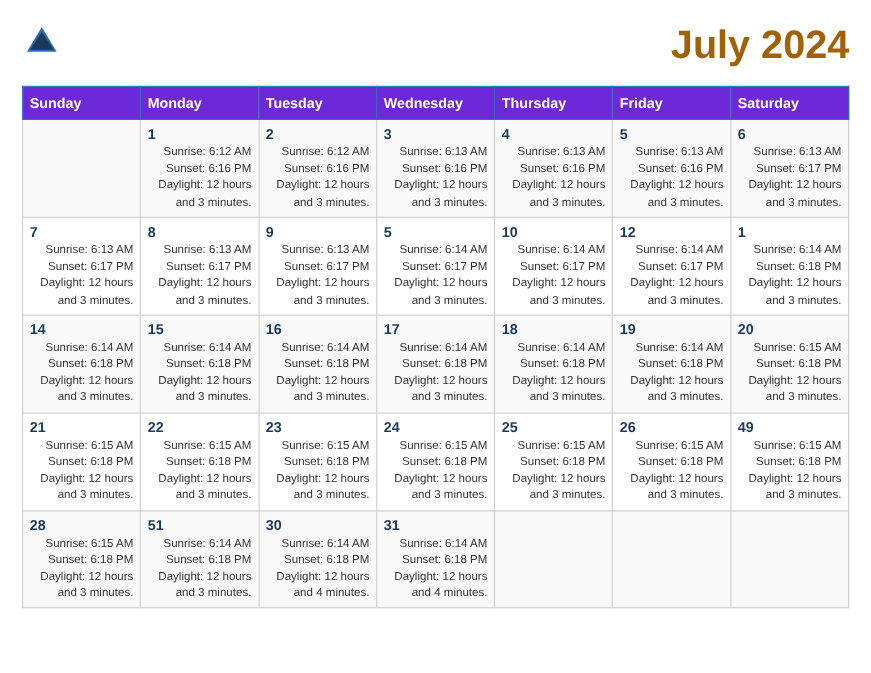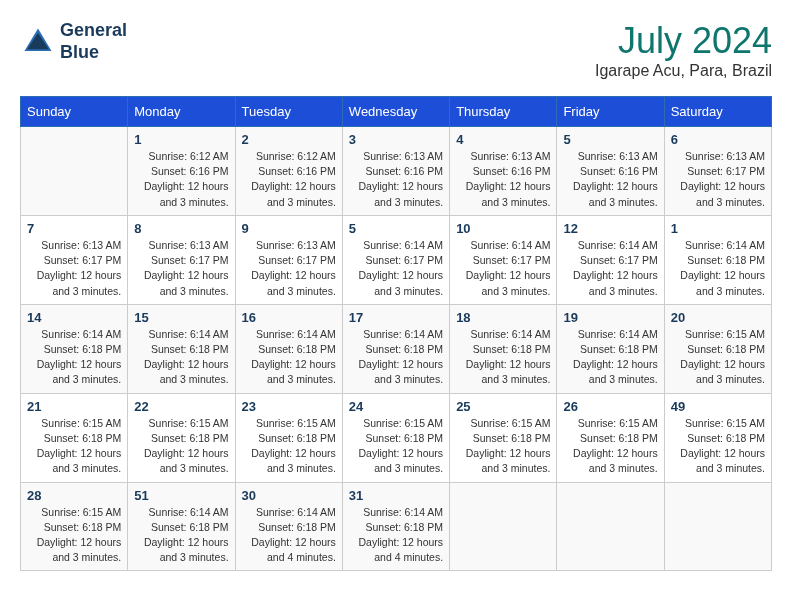--- a/index.html
+++ b/index.html
@@ -32,37 +32,37 @@
     }
     .logo-icon {
       width: 36px;
       height: 36px;
     }
     .title-block {
       text-align: right;
     }
     .month-title {
       font-size: 36px;
-      font-weight: normal;
-      color: #0f766e;
+      font-weight: bold;
+      color: #a16207;
     }
     .location {
       font-size: 16px;
       color: #333;
     }
     table {
       width: 100%;
       border-collapse: collapse;
       font-size: 11px;
     }
     thead tr th {
-      background-color: #1d4ed8;
+      background-color: #6d28d9;
       color: #fff;
       font-size: 13px;
-      font-weight: normal;
+      font-weight: bold;
       padding: 7px 6px;
       text-align: left;
       border: 1px solid #2a6db5;
     }
     tbody tr td {
       border: 1px solid #ccc;
       vertical-align: top;
       padding: 5px 6px;
       width: 106px;
       height: 80px;
@@ -93,28 +93,23 @@
   </style>
 </head>
 <body>
 
 <div class="header">
   <div class="logo">
     <svg class="logo-icon" viewBox="0 0 40 40">
       <polygon points="20,5 35,30 5,30" fill="#2a6db5"></polygon>
       <polygon points="20,10 32,28 8,28" fill="#1a3a5c"></polygon>
     </svg>
-    <div class="logo-text">
-      <span>General</span>
-      <span>Blue</span>
-    </div>
   </div>
   <div class="title-block">
     <div class="month-title">July 2024</div>
-    <div class="location">Igarape Acu, Para, Brazil</div>
   </div>
 </div>
 
 <table>
   <thead>
     <tr>
     <th>Sunday</th>
         <th>Monday</th>
         <th>Tuesday</th>
         <th>Wednesday</th>

